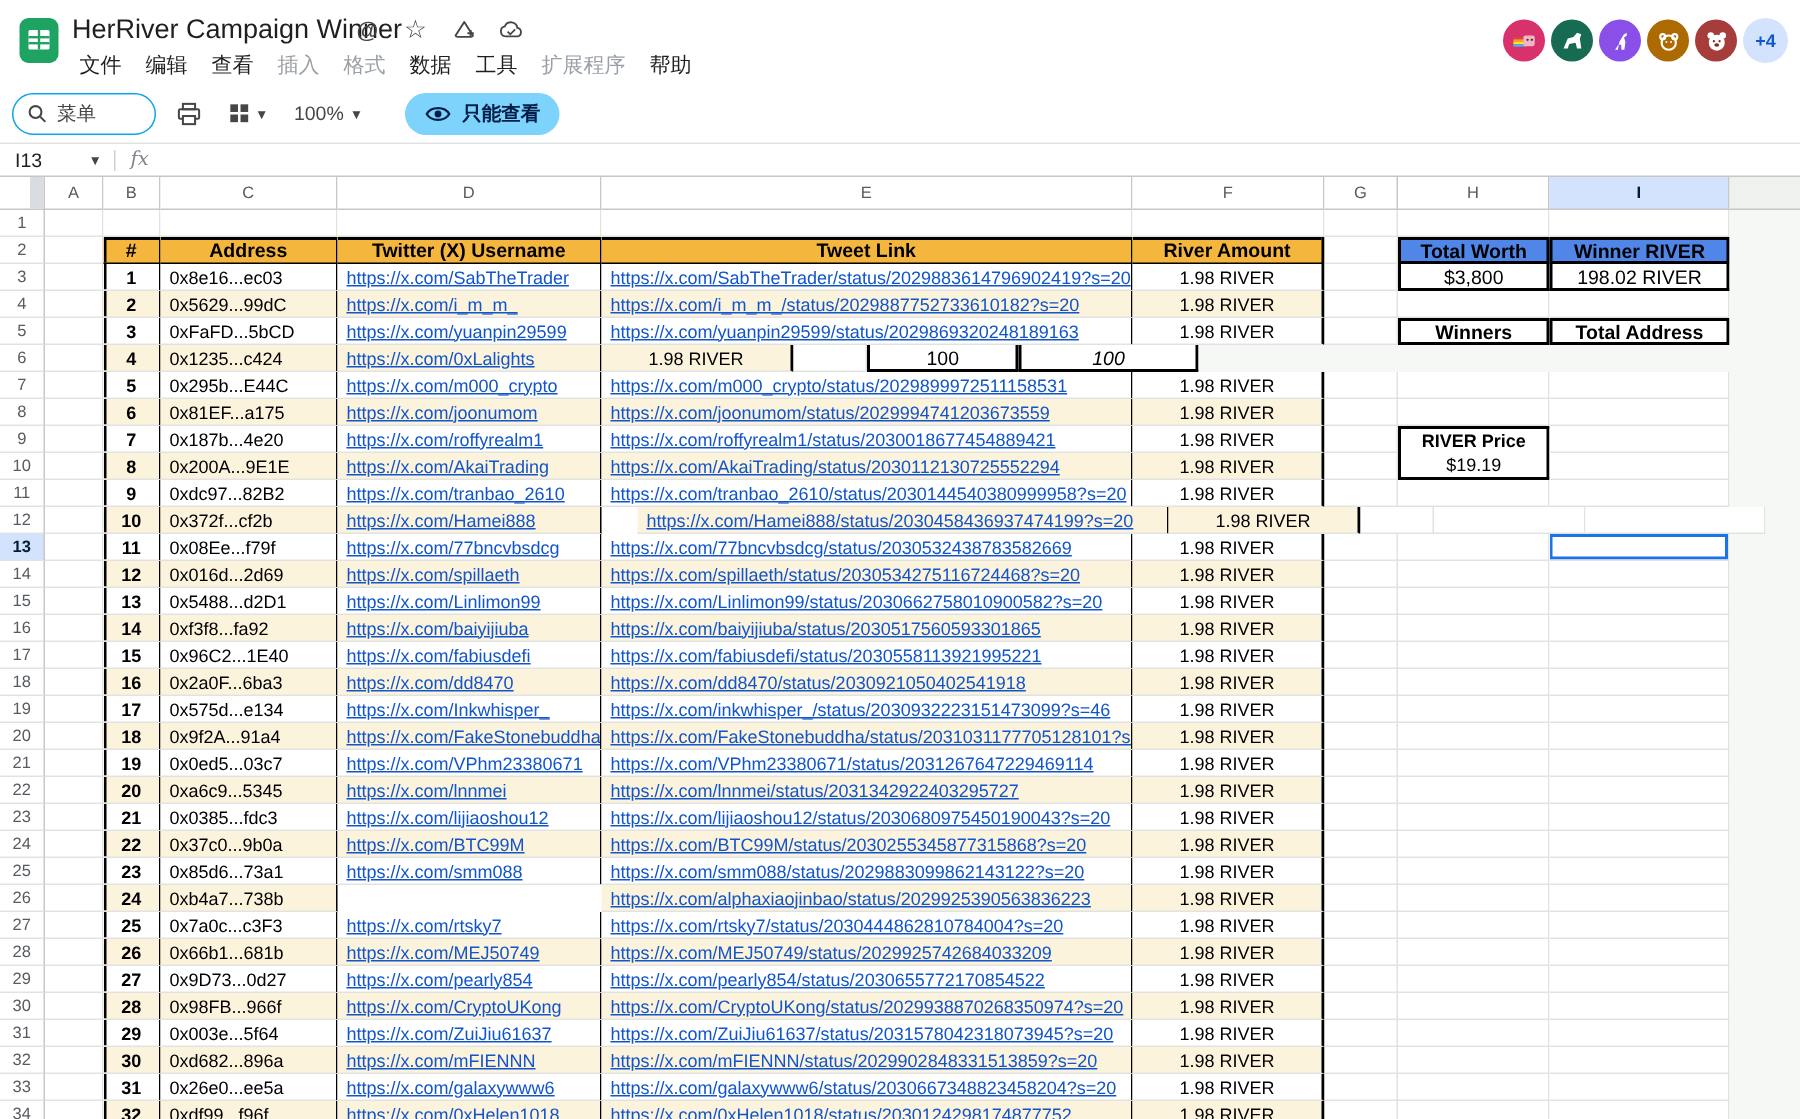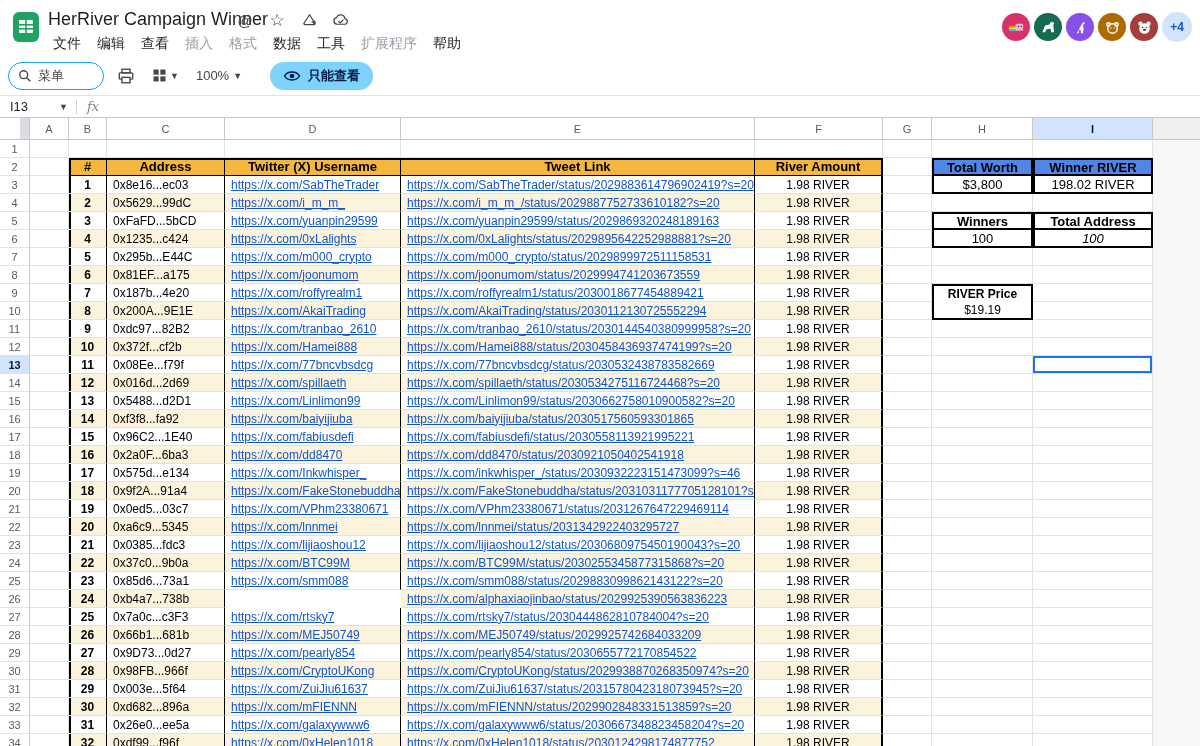--- a/index.html
+++ b/index.html
@@ -303,23 +303,20 @@
       <div class="body-filler"></div>
     </div>
     <div class="row">
       <div class="rowhdr">6</div>
       <div class="cell" style="width: 39px;"></div>
       <div class="cell t tl band num" style="width: 38px;">4</div>
       <div class="cell t band addr" style="width: 118px;">0x1235...c424</div>
       <div class="cell t band linkcell" style="width: 176px;">
         <a>https://x.com/0xLalights</a>
       </div>
-      <div class="cell t band linkcell" style="width: 354px;">
-        <a>https://x.com/0xLalights/status/2029895642252988881?s=20</a>
-      </div>
       <div class="cell t tr band amt" style="width: 128px;">1.98 RIVER</div>
       <div class="cell" style="width: 49px;"></div>
       <div class="cell wv" style="width: 101px;">100</div>
       <div class="cell wv it" style="width: 120px;">100</div>
       <div class="body-filler"></div>
     </div>
     <div class="row">
       <div class="rowhdr">7</div>
       <div class="cell" style="width: 39px;"></div>
       <div class="cell t tl num" style="width: 38px;">5</div>
@@ -405,21 +402,21 @@
       <div class="body-filler"></div>
     </div>
     <div class="row">
       <div class="rowhdr">12</div>
       <div class="cell" style="width: 39px;"></div>
       <div class="cell t tl band num" style="width: 38px;">10</div>
       <div class="cell t band addr" style="width: 118px;">0x372f...cf2b</div>
       <div class="cell t band linkcell" style="width: 176px;">
         <a>https://x.com/Hamei888</a>
       </div>
-      <div class="cell t band linkcell" style="width: 354px;">
+      <div class="cell t band linkcell" style="width: 354px; margin-left: 24px;">
         <a>https://x.com/Hamei888/status/2030458436937474199?s=20</a>
       </div>
       <div class="cell t tr band amt" style="width: 128px;">1.98 RIVER</div>
       <div class="cell" style="width: 49px;"></div>
       <div class="cell" style="width: 101px;"></div>
       <div class="cell" style="width: 120px;"></div>
       <div class="body-filler"></div>
     </div>
     <div class="row">
       <div class="rowhdr sel">13</div>

